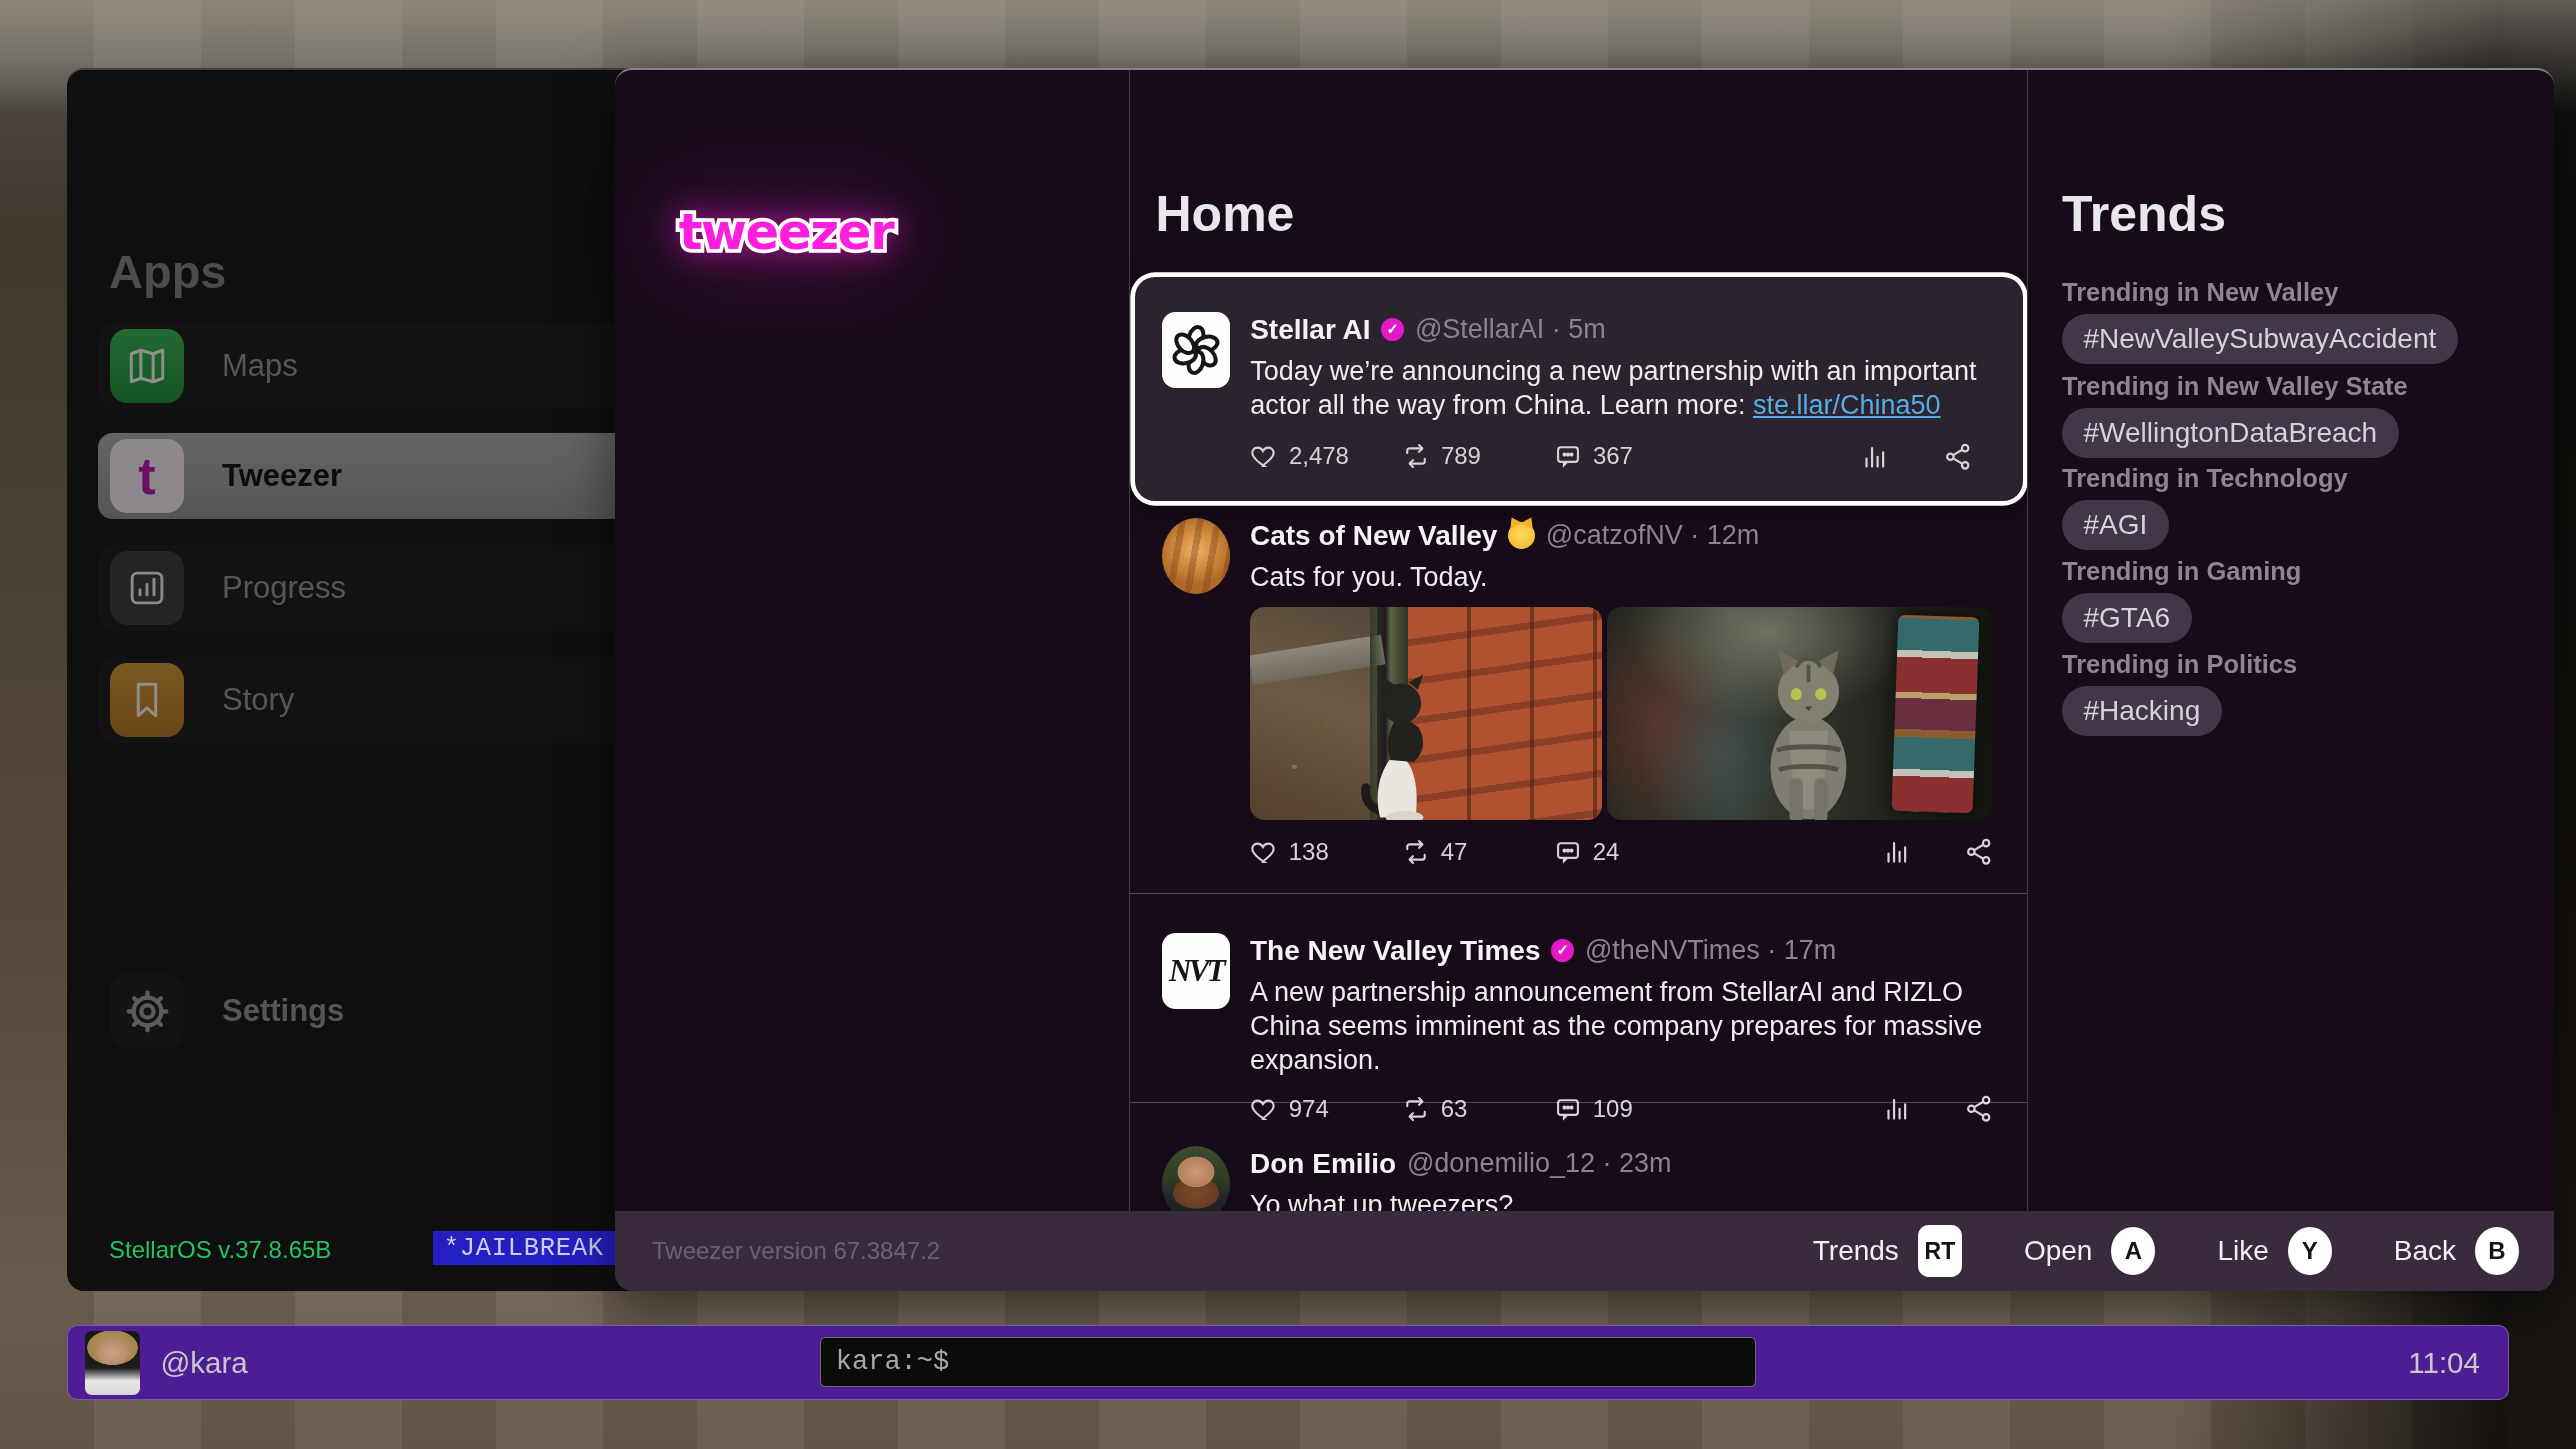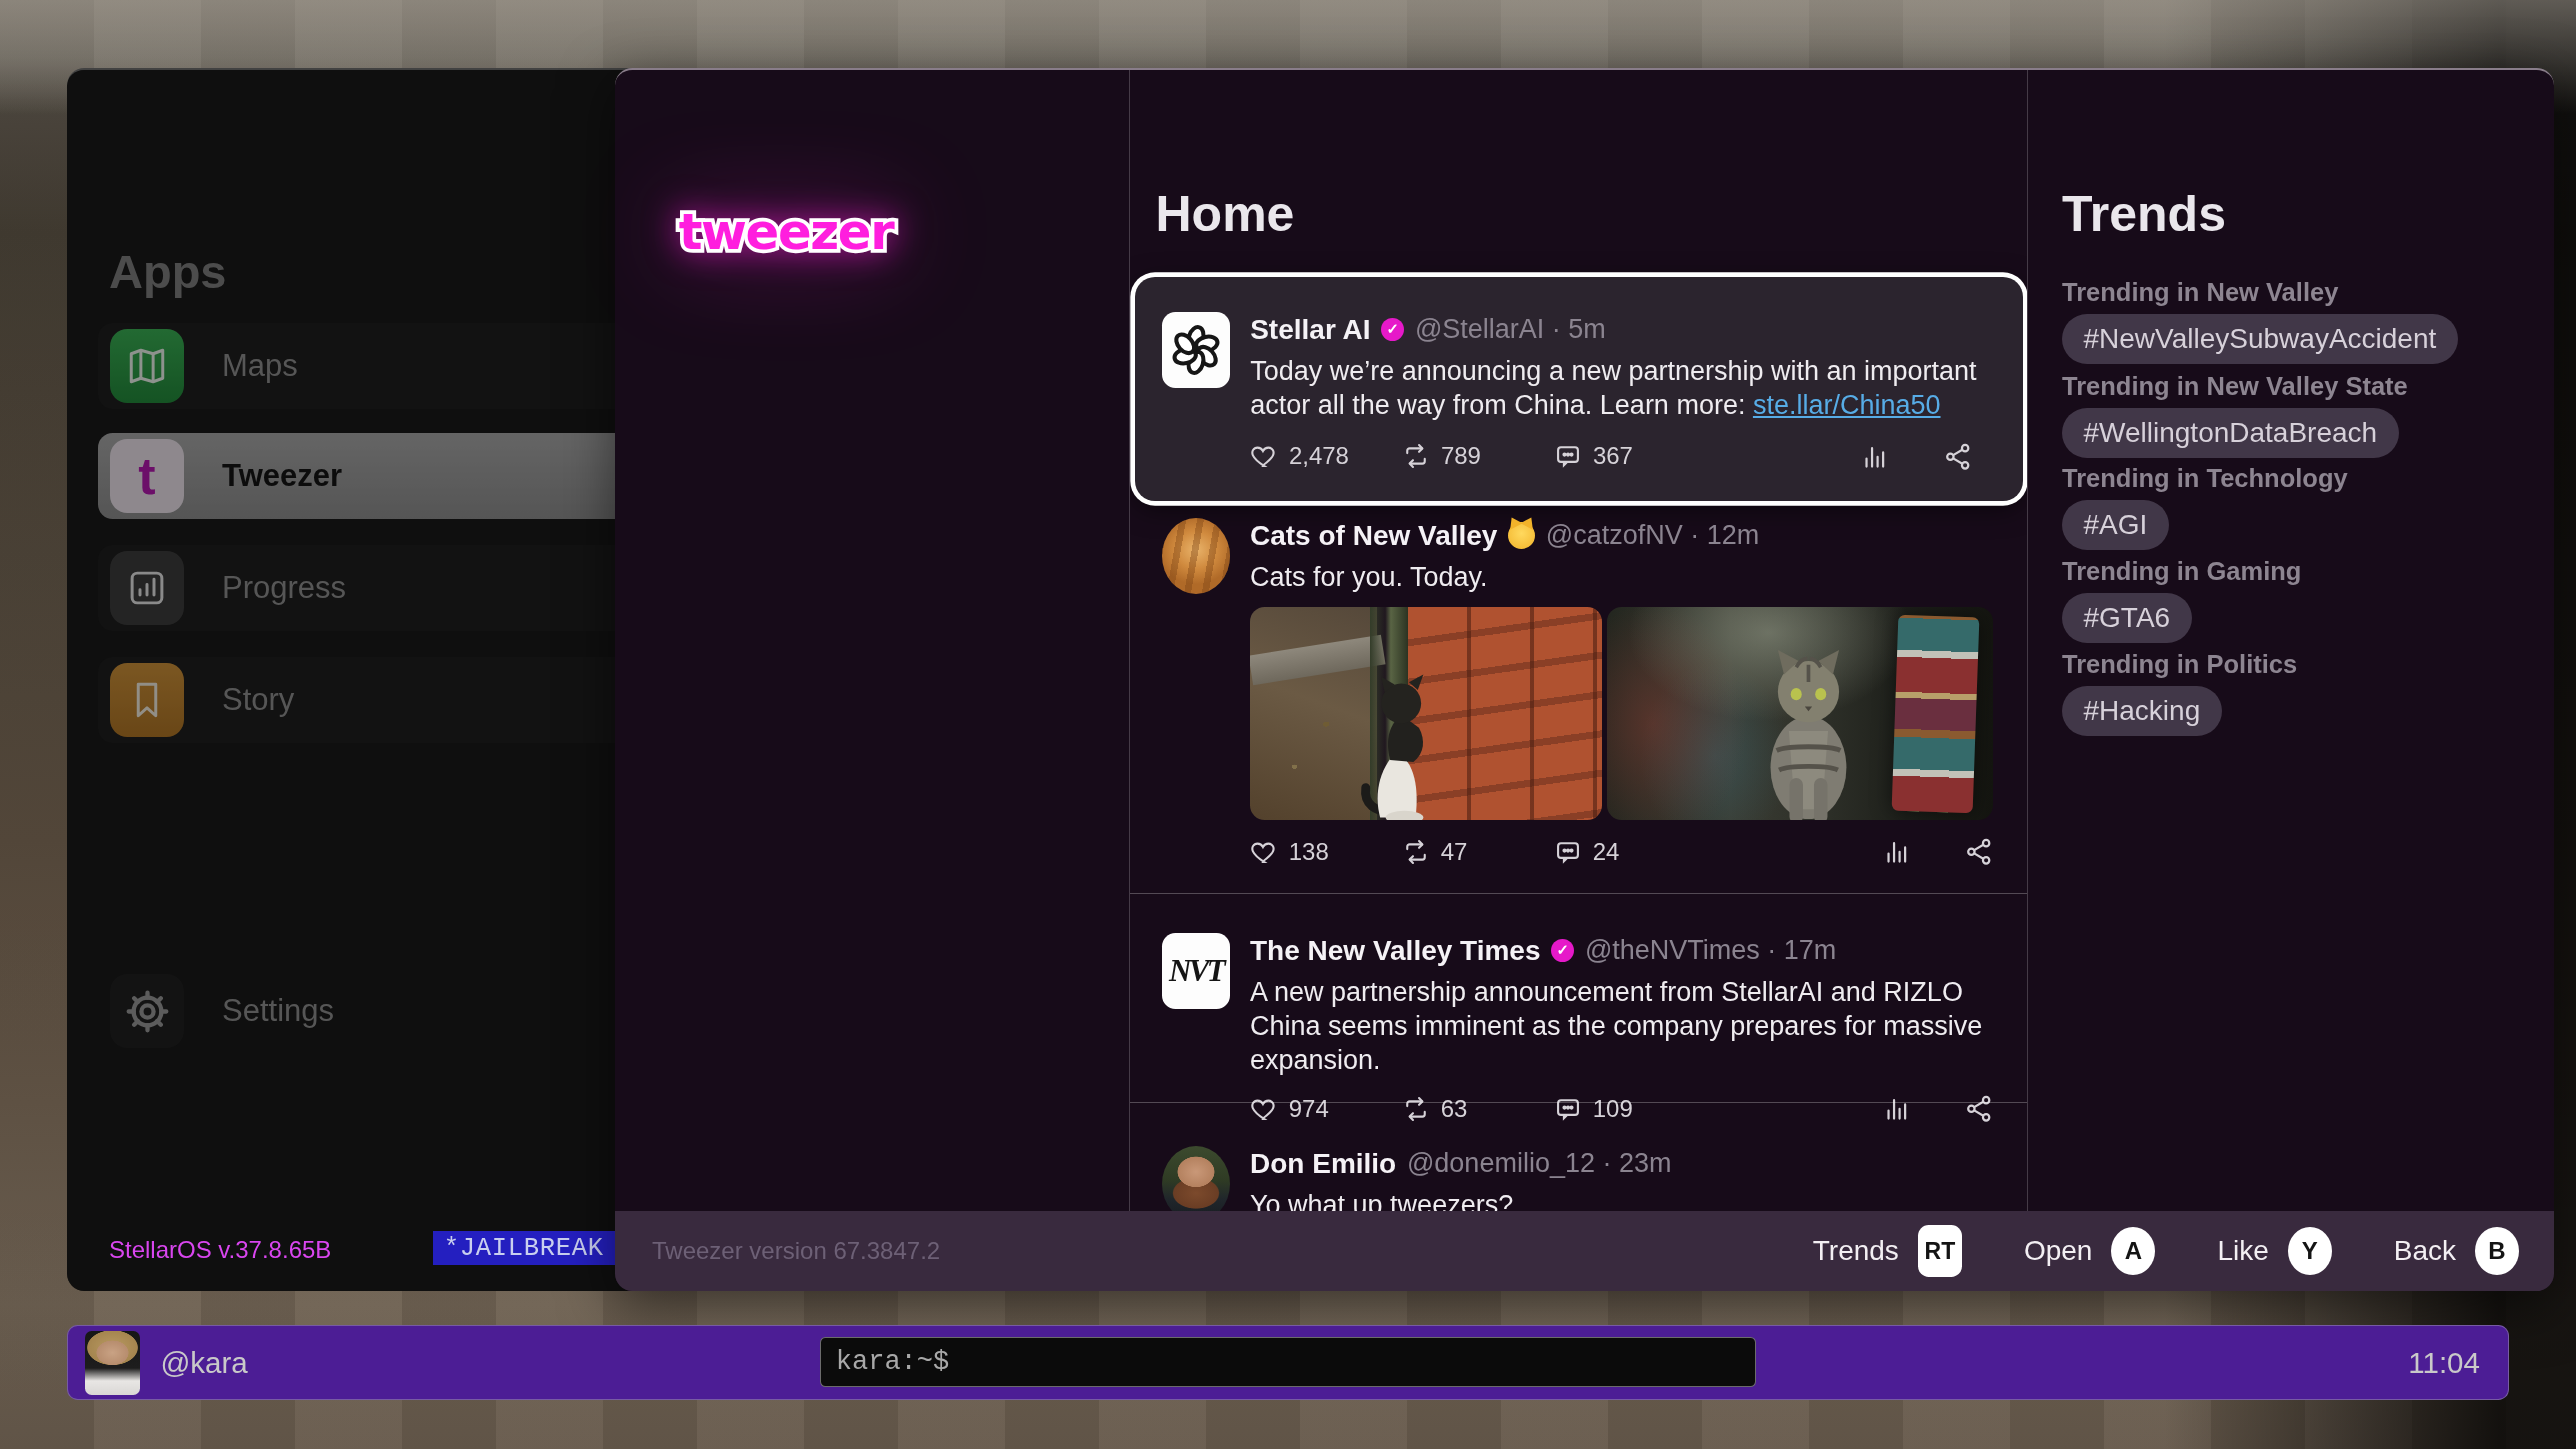--- a/index.html
+++ b/index.html
@@ -25,21 +25,21 @@
   .app-icon{width:74px;height:74px;border-radius:17.4px;flex:0 0 auto;
     display:flex;align-items:center;justify-content:center;}
   .app-icon.maps{background:linear-gradient(180deg,#37b152,#1f8a38);}
   .app-icon.tweezer{background:#efe6ee;color:#b515b0;font-weight:bold;font-size:52px;line-height:1;}
   .app-icon.progress{background:#3a3a3a;}
   .app-icon.story{background:linear-gradient(180deg,#cf9136,#b07422);}
   .app-icon.bare{background:#1d1d1d;}
   .app-label{font-size:31px;color:#8f8f8f;}
   .app-row.selected .app-label{color:#101010;font-weight:bold;}
   .apps-dim{position:absolute;inset:0;border-radius:17.4px;background:rgba(8,6,8,.42);z-index:2;pointer-events:none;}
-  .os-version{position:absolute;left:42px;top:1166px;font-size:24px;color:#d946ef;z-index:3;}
+  .os-version{position:absolute;left:42px;top:1166px;font-size:24px;color:#22c55e;z-index:3;}
   .jailbreak{position:absolute;left:366px;top:1161px;z-index:3;background:#241fc0;color:#c9cfef;
     font-family:"Liberation Mono",monospace;font-size:25.5px;padding:2.7px 10.7px;letter-spacing:0.7px;white-space:nowrap;}
 
   
   .tweezer-window{position:absolute;left:615px;top:68px;width:1939px;height:1221px;
     background:#170b19;border-radius:17.4px;border-top:2px solid rgba(213,202,214,.6);
     box-shadow:0 14.8px 54px rgba(0,0,0,.5);z-index:2;}
   .col{position:absolute;top:0;bottom:80px;}
   .col-left{left:0;width:514px;border-right:1.3px solid rgba(255,255,255,.2);}
   .col-mid{left:515px;width:897px;border-right:1.3px solid rgba(255,255,255,.2);overflow:hidden;}
@@ -193,21 +193,21 @@
 
     <div class="app-row" style="top:587px;">
       <span class="app-icon story">
         <svg width="42" height="42" viewBox="0 0 24 24" fill="none" stroke="#f5efe2" stroke-width="1.7" stroke-linejoin="round">
           <path d="M7 3h10v18l-5-4.5L7 21z"></path>
         </svg>
       </span>
       <span class="app-label">Story</span>
     </div>
 
-    <div class="app-row plain" style="top:898px;">
+    <div class="app-row plain" style="top:898px;font-weight:bold;">
       <span class="app-icon bare">
         <svg width="47" height="47" viewBox="0 0 24 24" fill="none" stroke="#9a9a9a" stroke-width="2.2" stroke-linecap="round">
           <circle cx="12" cy="12" r="3.1"></circle>
             <circle cx="12" cy="12" r="7.1"></circle>
           <path d="M12 2.4v2.6M12 19v2.6M2.4 12h2.6M19 12h2.6M5.2 5.2l1.9 1.9M16.9 16.9l1.9 1.9M18.8 5.2l-1.9 1.9M7.1 16.9l-1.9 1.9"></path>
         </svg>
       </span>
       <span class="app-label">Settings</span>
     </div>
 

